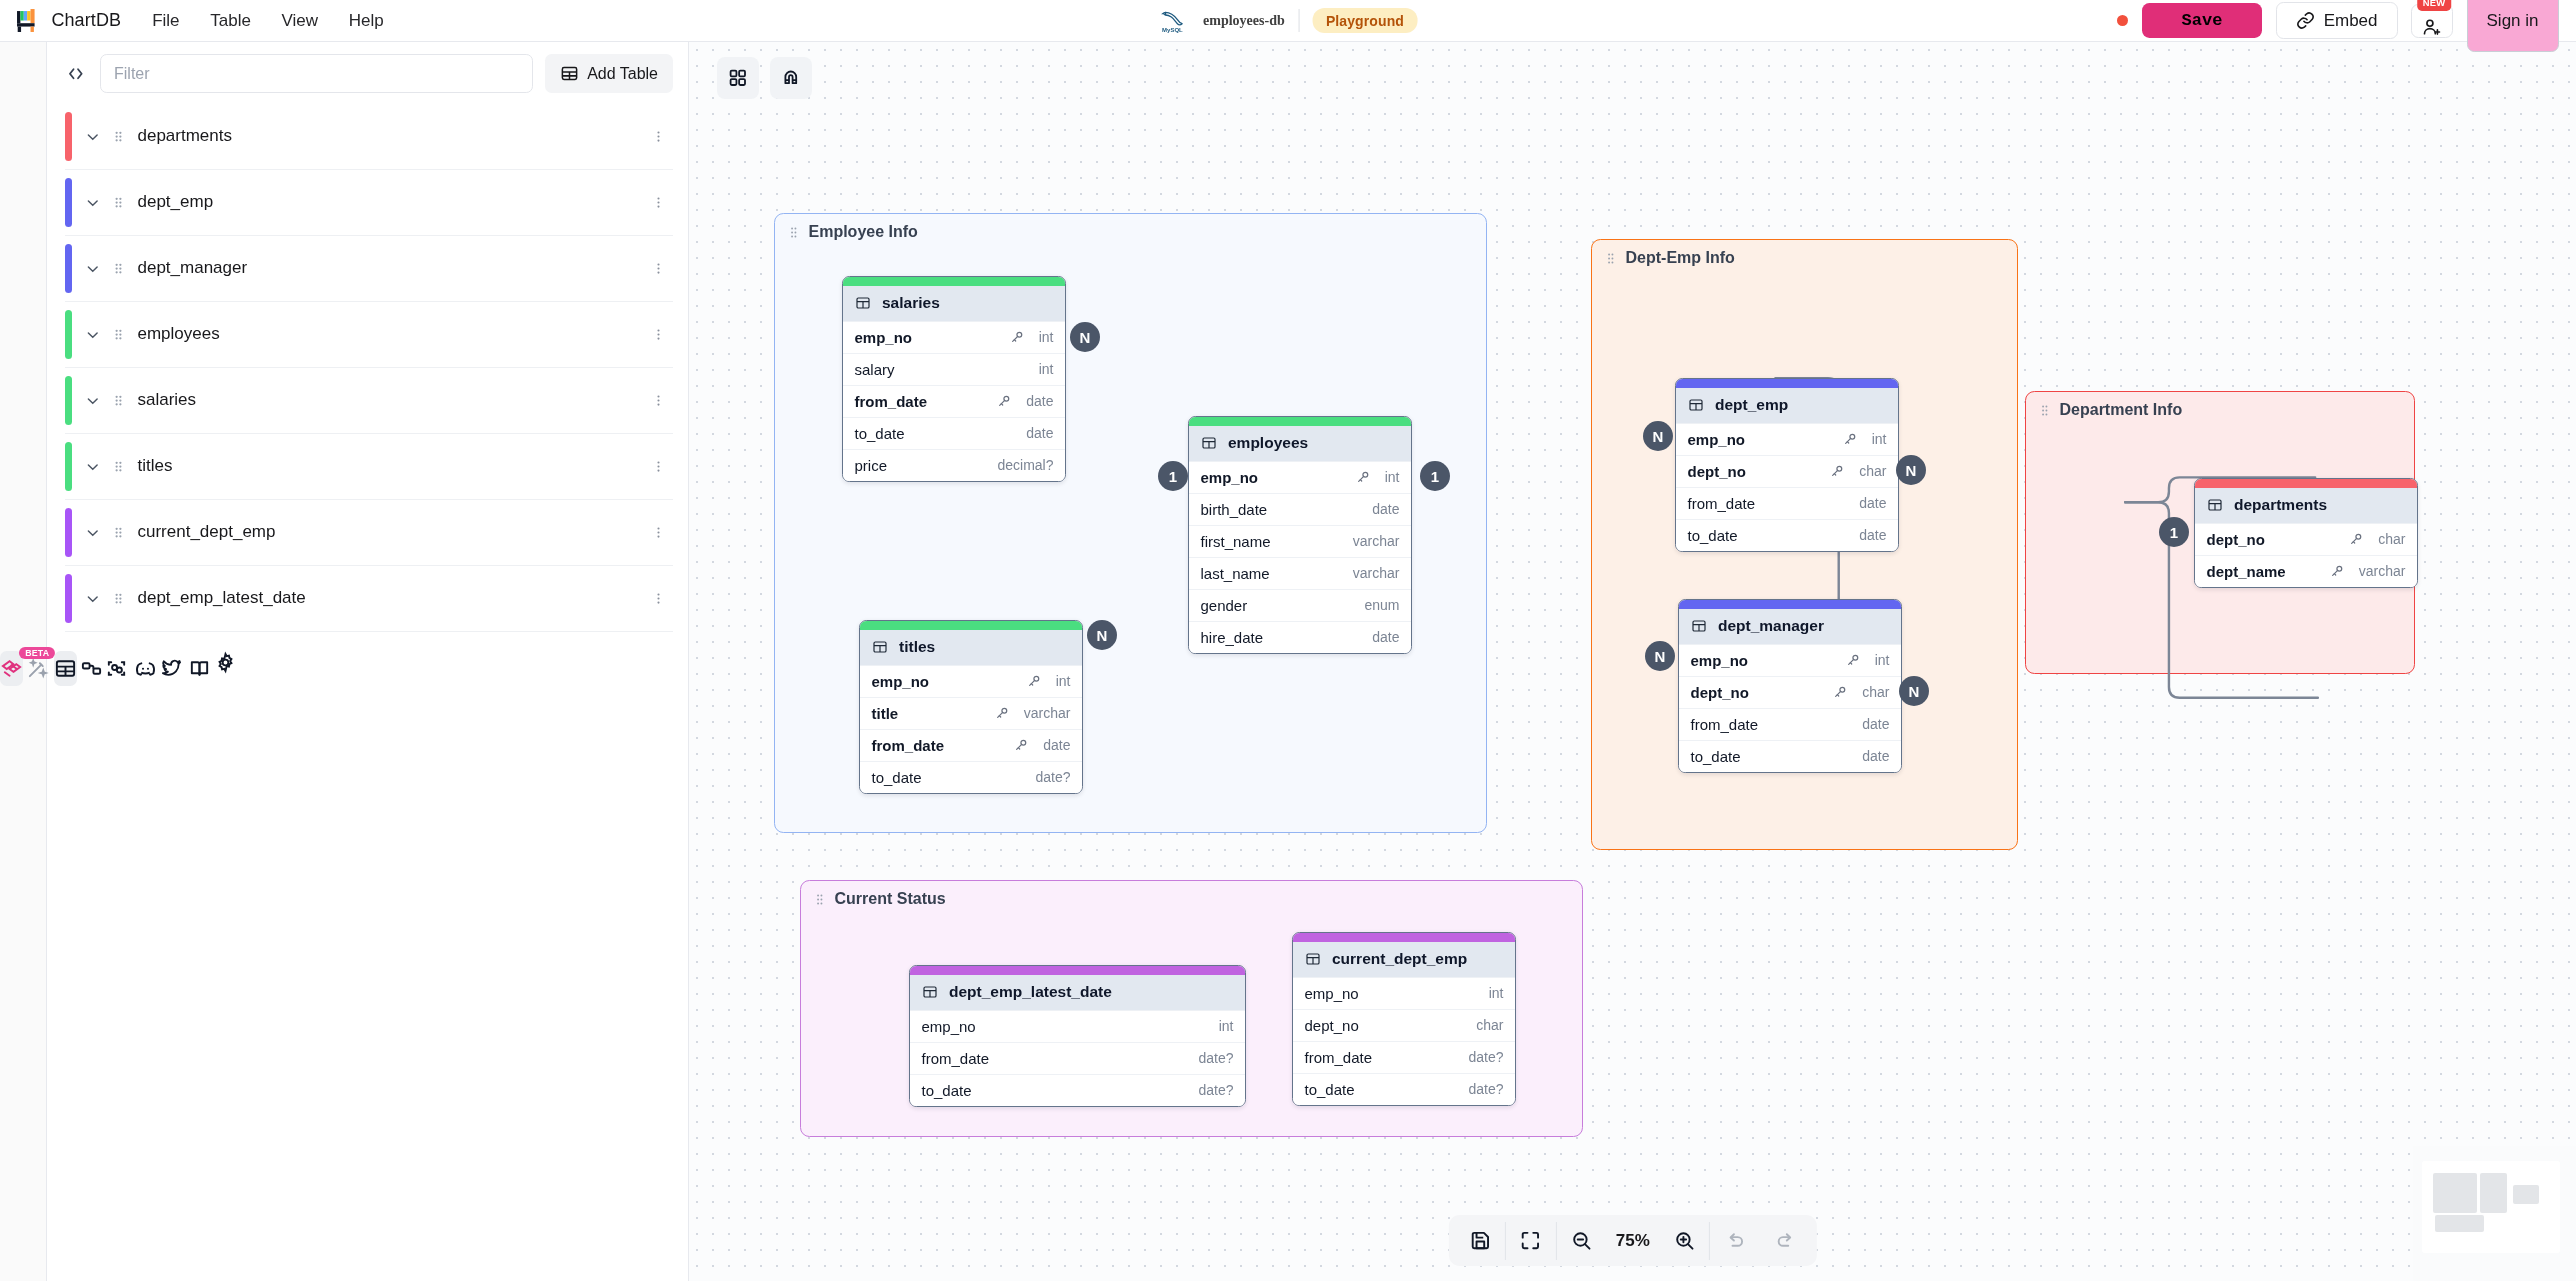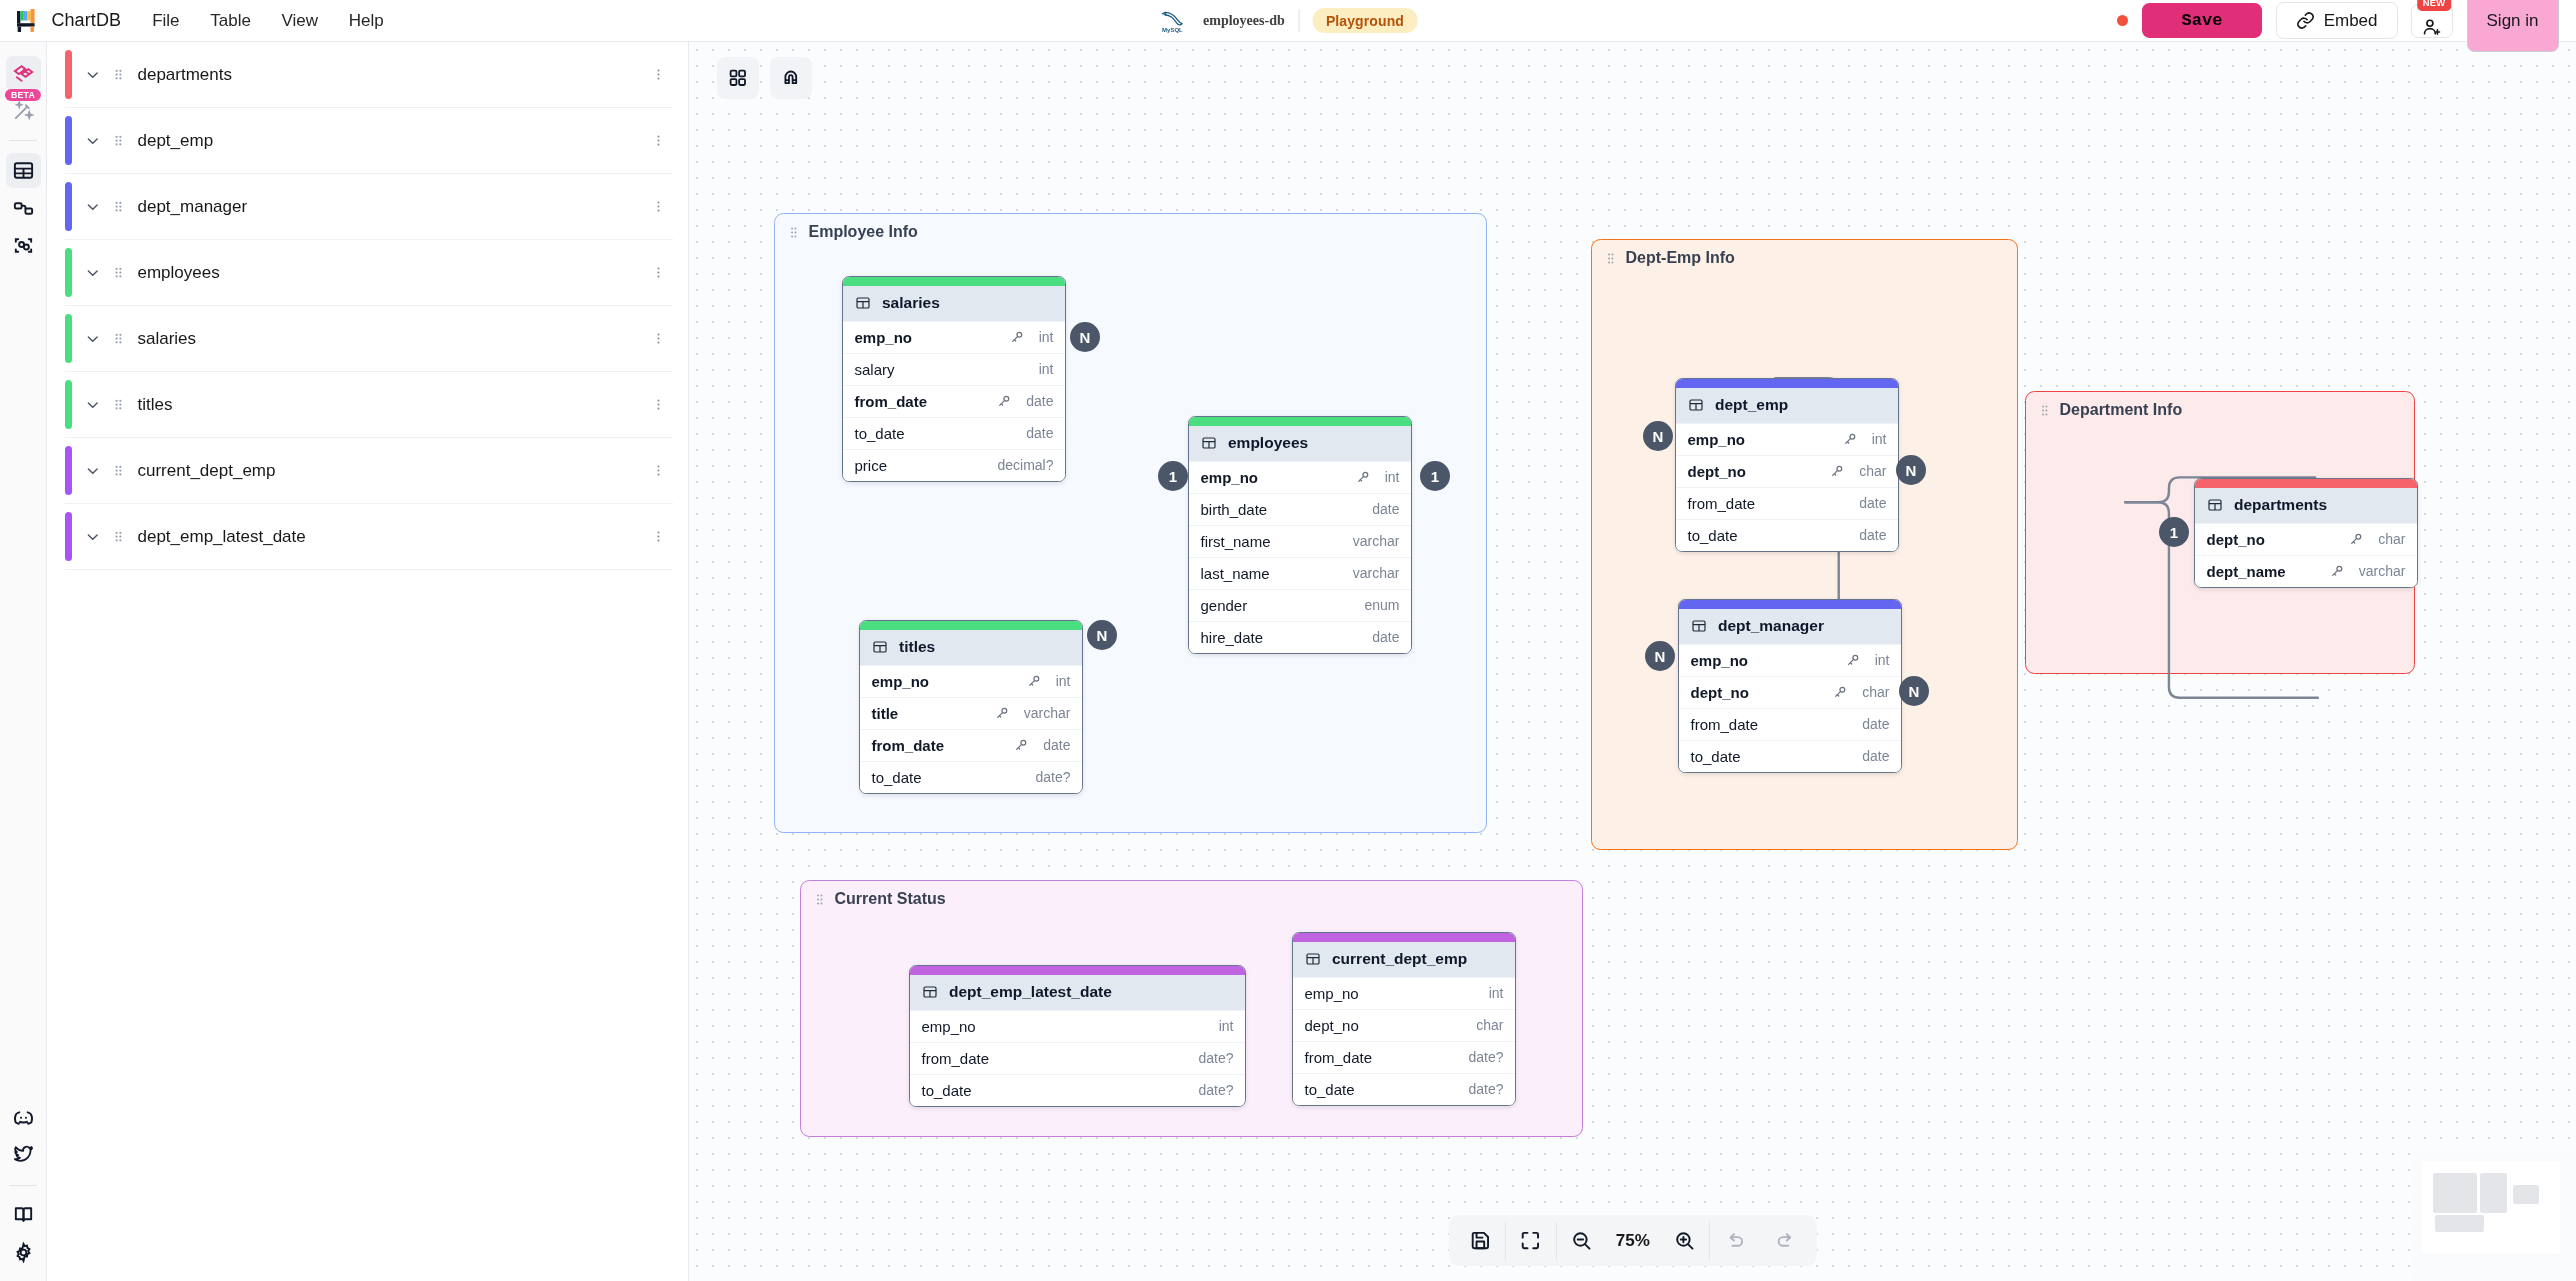--- a/index.html
+++ b/index.html
@@ -61,21 +61,21 @@
     background: #f9a8d4; color: #18181b; font-size: 17px; font-weight: 500;
     padding: 20px 19px; border-radius: 7.4px; border: 0.7px solid #c9ced6; cursor: pointer;
   }
 
   
   .body-row { flex: 1; display: flex; min-height: 0; }
 
   
   .rail {
     width: 47px; flex: 0 0 47px; background: #fafafa; border-right: 0.7px solid #e7e9ee;
-    display: flex; flex-direction: column; align-items: center; padding-top: 13.5px; gap: 2.7px;
+    display: flex; flex-direction: row; align-items: center; padding-top: 13.5px; gap: 2.7px;
   }
   .rail-btn {
     width: 35px; height: 35px; border-radius: 6.7px; display: flex; align-items: center;
     justify-content: center; cursor: pointer; position: relative;
   }
   .rail-btn.active { background: #eceef1; }
   .rail-beta-badge {
     position: absolute; top: -4.7px; left: 50%; transform: translateX(-50%);
     background: #ec4899; color:#fff; font-size: 8.8px; font-weight: 800;
     padding: 1.3px 6px; border-radius: 6px; letter-spacing: 0.2px; z-index: 3;
@@ -309,20 +309,36 @@
       </div>
       <div class="rail-btn" style="margin-bottom:12px">
         <svg width="23" height="23" viewBox="0 0 24 24" fill="none" stroke="#111827" stroke-width="2">
           <circle cx="12" cy="12" r="3"></circle>
           <path d="M12 3.2l1.2 2.1 2.4-.5.5 2.4 2.1 1.2-1.3 2.1 1.3 2.1-2.1 1.2-.5 2.4-2.4-.5L12 20.8l-1.2-2.1-2.4.5-.5-2.4L5.8 15.6 7.1 13.5 5.8 11.4l2.1-1.2.5-2.4 2.4.5z"></path>
         </svg>
       </div>
     </div>
 
     <div class="panel">
+      <div class="panel-head">
+        <div class="code-toggle">
+          <svg width="21.6" height="21.6" viewBox="0 0 24 24" fill="none" stroke="#374151" stroke-width="2" stroke-linecap="round" stroke-linejoin="round">
+            <path d="M9.5 7L5.5 12l4 5"></path>
+              <path d="M14.5 7l4 5-4 5"></path>
+          </svg>
+        </div>
+        <input class="filter-input" type="text" placeholder="Filter" style="">
+        <button class="btn-addtable">
+          <svg width="19" height="19" viewBox="0 0 24 24" fill="none" stroke="#18181b" stroke-width="1.9">
+            <rect x="3" y="4.5" width="18" height="15" rx="2"></rect>
+            <path d="M3 10h18M12 10v9.5M3 15h18"></path>
+          </svg>
+          <span>Add Table</span>
+        </button>
+      </div>
       <div class="table-list">
 
       <div class="tl-item">
             <div class="tl-color" style="background:#f7636b"></div>
             <div class="tl-chev">
               <svg width="17.5" height="17.5" viewBox="0 0 24 24" fill="none" stroke="#4b5563" stroke-width="2" stroke-linecap="round">
                 <path d="M6 9.5l6 6 6-6"></path>
               </svg>
             </div>
             <div class="tl-grip">

